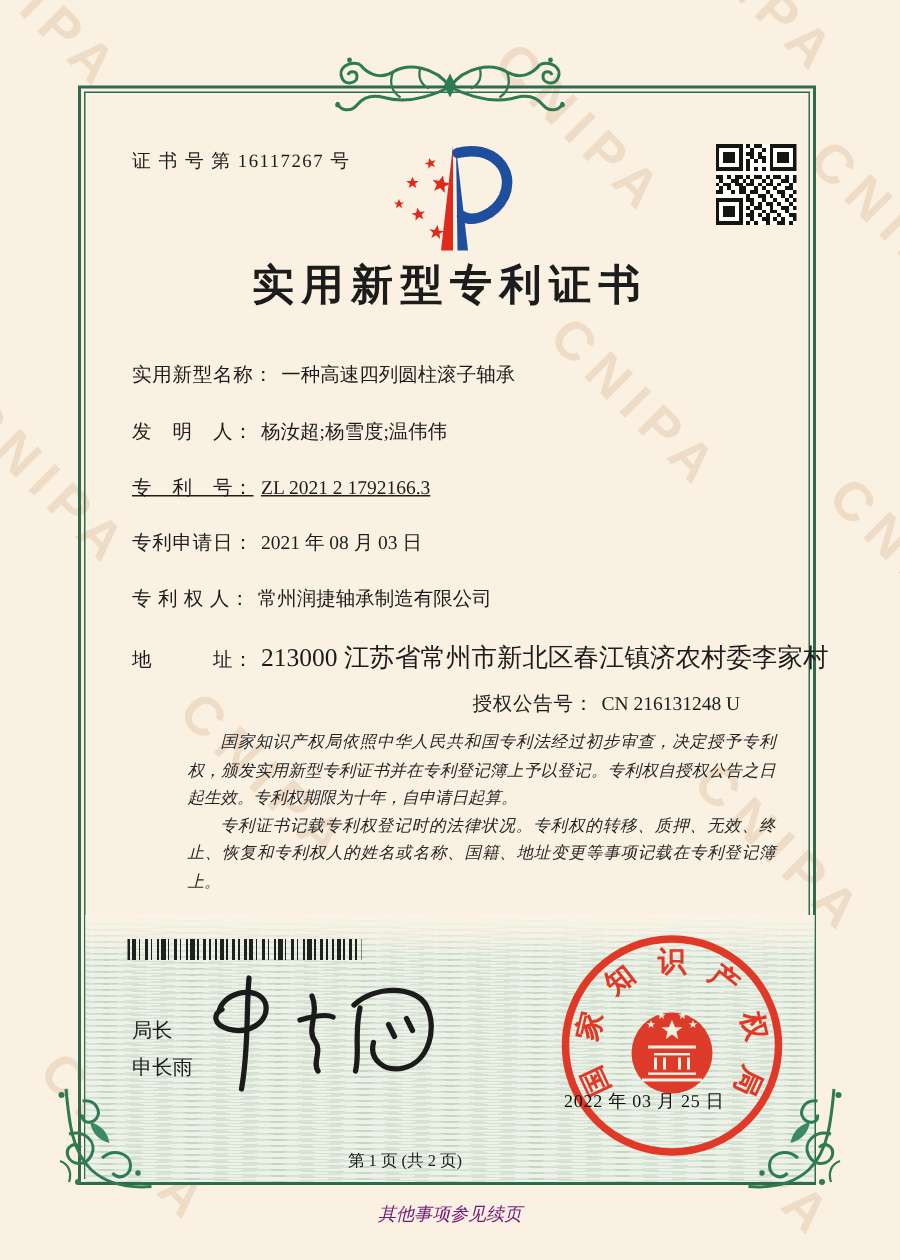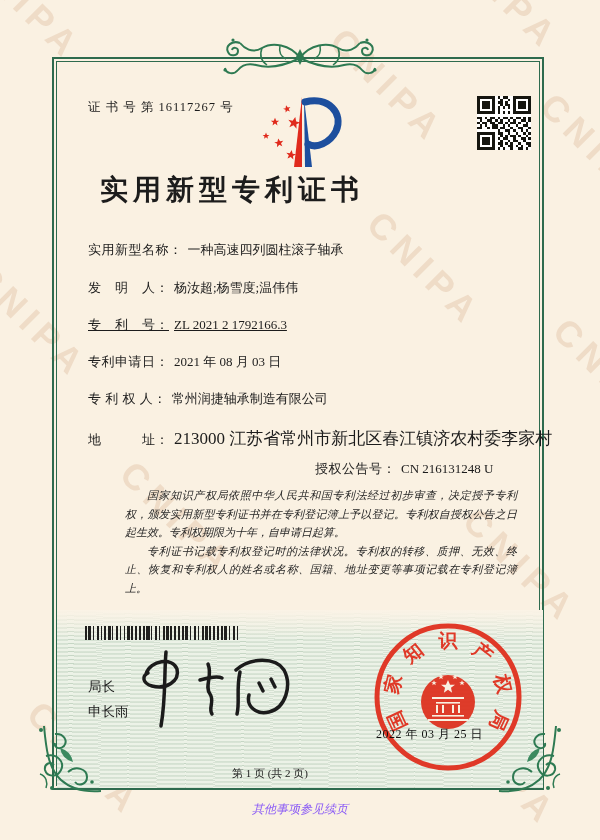--- a/index.html
+++ b/index.html
@@ -20,21 +20,21 @@
   .border-outer {
     position:absolute; left:52px; top:57px; width:492px; height:733px;
     border:2.5px solid #2e6b4e;
   }
   .border-inner { position:absolute; inset:2px; border:1px solid #2e6b4e; }
   
   .cert-no { position:absolute; left:88px; top:99px; font-size:12.5px; letter-spacing:1px; }
   .logo { position:absolute; left:258px; top:93px; }
   .qr { position:absolute; left:477px; top:96px; }
   .title {
-    position:absolute; left:100px; top:171px; width:400px; text-align:left;
+    position:absolute; left:100px; top:171px; width:400px; text-align:center;
     font-size:28px; font-weight:bold; letter-spacing:5px;
   }
   
   .row { position:absolute; font-size:13px; white-space:nowrap;text-align:center; }
   .row .lab { letter-spacing:0.5px; }
   .row .val { margin-left:5px; }
   
   .law {
     position:absolute; left:85px; top:486px; width:432px;
     font-size:11px; line-height:18.5px; text-align:justify; font-style:italic;
@@ -59,21 +59,21 @@
       #20201e 11.5px 13.5px, transparent 13.5px 15.5px,
       #20201e 15.5px 16.5px, transparent 16.5px 19.5px);
   }
   .dir-title { position:absolute; left:88px; top:678px; font-size:13.5px; font-family:"Liberation Sans","DejaVu Sans",sans-serif; }
   .dir-name  { position:absolute; left:88px; top:703px; font-size:13.5px; font-family:"Liberation Sans","DejaVu Sans",sans-serif; }
   .sig { position:absolute; left:128px; top:640px; }
   .seal { position:absolute; left:372px; top:621px; }
   .seal-date { position:absolute; left:376px; top:726px; width:110px; font-size:12px; letter-spacing:0.5px; color:#111; }
   
   .page-no { position:absolute; left:0; top:766px; width:540px; text-align:center; font-size:11px; }
-  .cont-note { position:absolute; left:0; top:801px; width:600px; text-align:center; font-size:12px; font-style:italic; color:#8b5cf6; }
+  .cont-note { position:absolute; left:0; top:801px; width:600px; text-align:center; font-size:12px; font-style:italic; color:#701a75; }
   
   .orn-top { position:absolute; left:200px; top:34px; }
   .orn-bl  { position:absolute; left:34px;  top:722px; }
   .orn-br  { position:absolute; left:498px; top:722px; transform:scaleX(-1); }
 </style>
 </head>
 <body>
 
 <svg width="0" height="0" style="position:absolute" aria-hidden="true">
   <defs>

